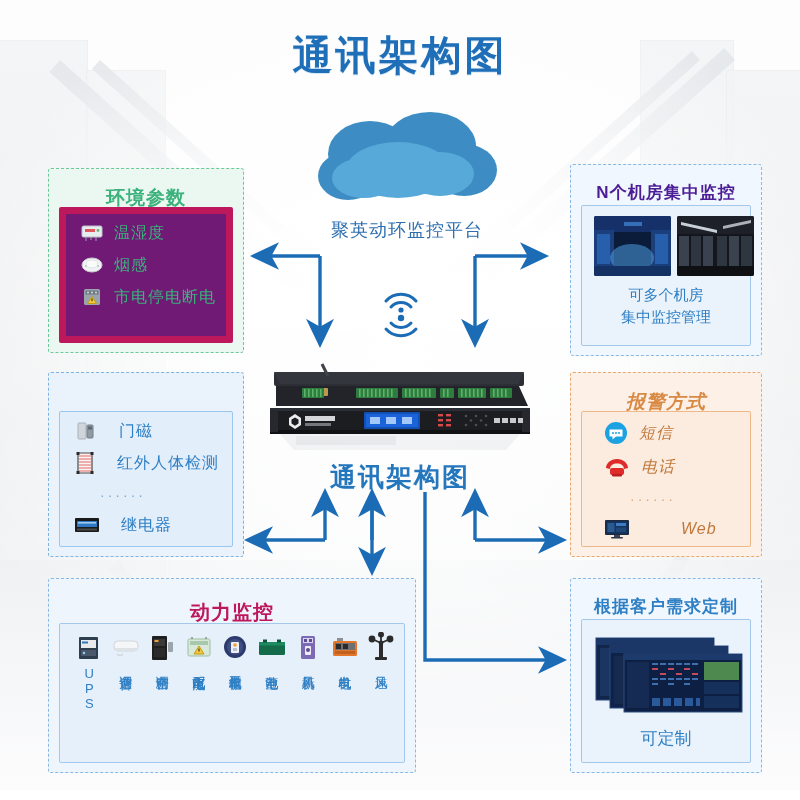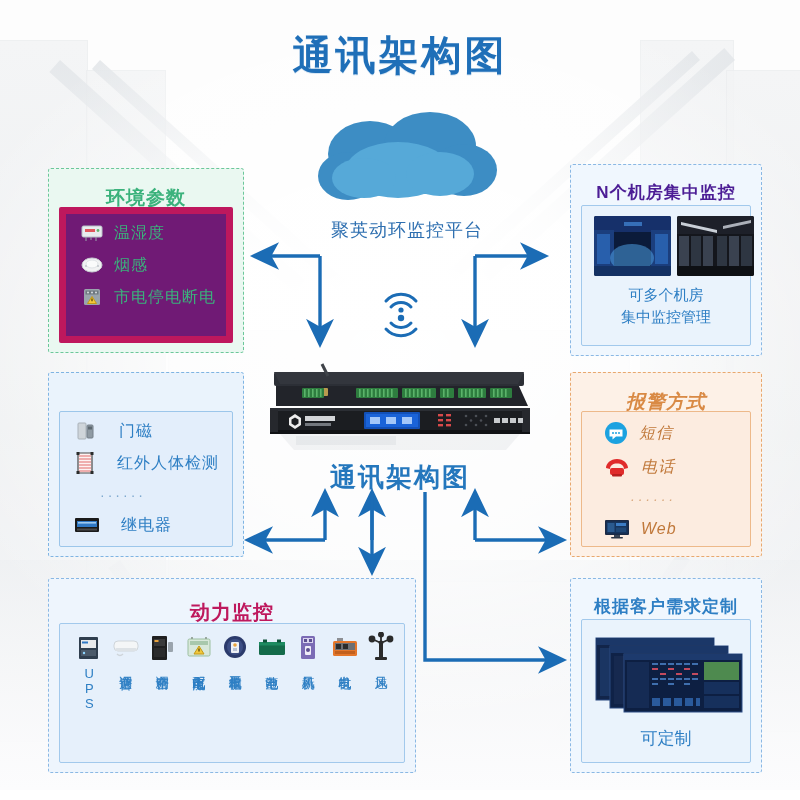--- a/index.html
+++ b/index.html
@@ -409,21 +409,21 @@
         <svg width="26" height="22" viewBox="0 0 26 22">
           <path d="M13,3 C6.5,3 2,7.5 2,12 L6,13 C6,9.5 9,7.5 13,7.5 C17,7.5 20,9.5 20,13 L24,12 C24,7.5 19.5,3 13,3 Z" fill="#e02b2b"></path>
           <rect x="6" y="12" width="14" height="7" rx="2" fill="#e02b2b"></rect>
           <rect x="8" y="18" width="10" height="2.5" rx="1" fill="#b81f1f"></rect>
         </svg>
         <span class="lbl">电话</span>
       </div>
       <div class="al-row" style="top:74px;left:48px;">
         <span class="dots" style="color:#d8a87e;">······</span>
       </div>
-      <div class="al-row" style="top:104px;">
+      <div class="al-row" style="top:104px;gap:40px;">
         <svg width="26" height="22" viewBox="0 0 26 22">
           <rect x="1" y="2" width="24" height="15" rx="1" fill="#1b2a45"></rect>
           <rect x="2.5" y="3.5" width="21" height="12" fill="#16355e"></rect>
           <rect x="3.5" y="5" width="7" height="9" fill="#2a5a8f"></rect>
           <rect x="12" y="5" width="10" height="3" fill="#3b7cc4"></rect>
           <rect x="12" y="9.5" width="10" height="4.5" fill="#1f4775"></rect>
           <rect x="10" y="17" width="6" height="2.5" fill="#394556"></rect>
           <rect x="7" y="19" width="12" height="1.6" rx=".8" fill="#2c3646"></rect>
         </svg>
         <span class="lbl">Web</span>

